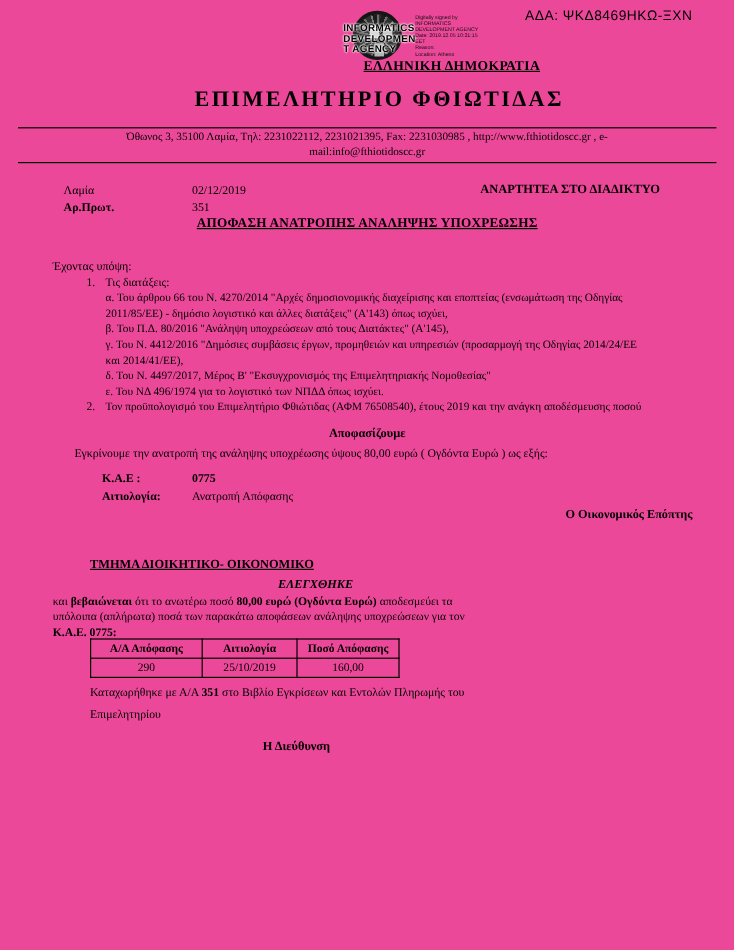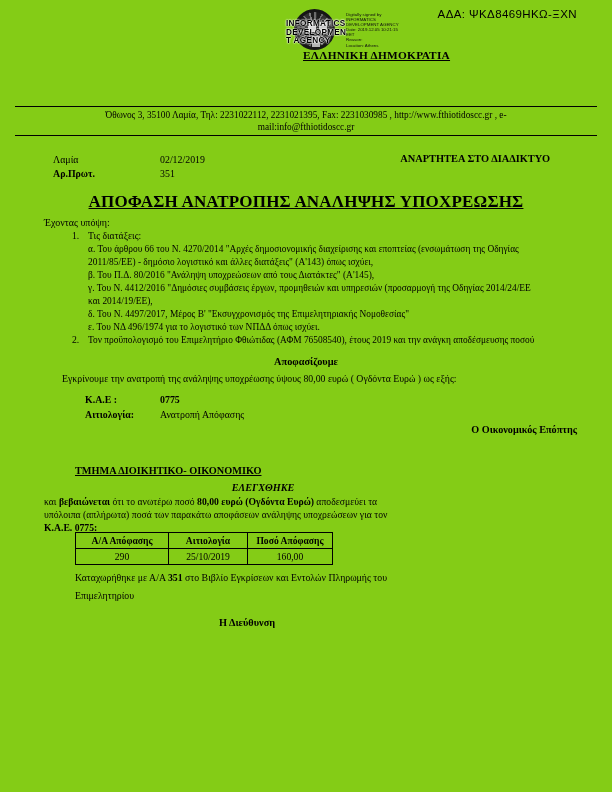--- a/index.html
+++ b/index.html
@@ -1,18 +1,18 @@
 <!DOCTYPE html>
 <html><head>
 <meta charset="utf-8">
 <style>
   html,body { margin:0; padding:0; background:#e8e8e8; }
   .page {
     position:relative; width:612px; height:792px; margin:0 auto;
-    background:#84cc16; color:#000;
+    background:#ec4899; color:#000;
     font-family:"Liberation Serif","DejaVu Serif",serif;
     overflow:hidden;
   }
   .abs { position:absolute; white-space:nowrap; }
 
   
   .ada { top:8px; right:35px; font-family:"Liberation Sans","DejaVu Sans",sans-serif; font-size:11.5px; letter-spacing:.4px; }
 
   
   .emblem { top:9px; left:294px; width:41px; height:41px; border-radius:50%;
@@ -36,21 +36,21 @@
   .addr1 { top:110px; } .addr2 { top:122px; }
 
   
   .meta { font-size:9.9px; }
   .city { top:154px; left:53px; }
   .docdate { top:154px; left:160px; }
   .notice { top:153px; right:62px; font-weight:bold; font-size:10.4px; }
   .protl { top:168px; left:53px; font-weight:bold; }
   .protn { top:168px; left:160px; }
 
-  .doc-title { top:192px; left:0; width:612px; text-align:center; font-size:17px; font-weight:bold; text-decoration:underline; letter-spacing:.2px; }
+  .doc-title { top:180px; left:0; width:612px; text-align:center; font-size:11px; font-weight:bold; text-decoration:underline; letter-spacing:.2px; }
 
   
   .body-sm { font-size:9.4px; line-height:13px; }
   .intro { top:217px; left:44px; font-size:10px; }
   .num1 { top:230px; left:72px; font-size:9.7px; }
   .item1 { top:230px; left:88px; font-size:9.7px; }
   .provs { top:243px; left:88px; }
   .num2 { top:334px; left:72px; font-size:9.7px; }
   .item2 { top:334px; left:88px; }
 
@@ -97,20 +97,21 @@
     <div>Digitally signed by</div>
     <div>INFORMATICS</div>
     <div>DEVELOPMENT AGENCY</div>
     <div>Date: 2019.12.05 10:21:15</div>
     <div>EET</div>
     <div>Reason:</div>
     <div>Location: Athens</div>
   </div>
 
   <div class="abs republic">ΕΛΛΗΝΙΚΗ ΔΗΜΟΚΡΑΤΙΑ</div>
+  <div class="abs org">ΕΠΙΜΕΛΗΤΗΡΙΟ ΦΘΙΩΤΙΔΑΣ</div>
   <div class="abs rule rule-top"></div>
   <div class="abs addr addr1">Όθωνος 3, 35100 Λαμία, Τηλ: 2231022112, 2231021395, Fax: 2231030985 , http://www.fthiotidoscc.gr , e-</div>
   <div class="abs addr addr2">mail:info@fthiotidoscc.gr</div>
   <div class="abs rule rule-bottom"></div>
 
   <div class="abs meta city">Λαμία</div>
   <div class="abs meta docdate">02/12/2019</div>
   <div class="abs notice">ΑΝΑΡΤΗΤΕΑ ΣΤΟ ΔΙΑΔΙΚΤΥΟ</div>
   <div class="abs meta protl">Αρ.Πρωτ.</div>
   <div class="abs meta protn">351</div>
@@ -118,21 +119,21 @@
   <div class="abs doc-title">ΑΠΟΦΑΣΗ ΑΝΑΤΡΟΠΗΣ ΑΝΑΛΗΨΗΣ ΥΠΟΧΡΕΩΣΗΣ</div>
 
   <div class="abs intro">Έχοντας υπόψη:</div>
   <div class="abs num1">1.</div>
   <div class="abs item1">Τις διατάξεις:</div>
   <div class="abs provs body-sm">
     <div>α. Του άρθρου 66 του Ν. 4270/2014 "Αρχές δημοσιονομικής διαχείρισης και εποπτείας (ενσωμάτωση της  Οδηγίας</div>
     <div>2011/85/ΕΕ) - δημόσιο λογιστικό και άλλες διατάξεις" (Α'143) όπως ισχύει,</div>
     <div>β. Του Π.Δ. 80/2016 "Ανάληψη υποχρεώσεων από τους Διατάκτες" (Α'145),</div>
     <div>γ. Του Ν. 4412/2016 "Δημόσιες συμβάσεις έργων, προμηθειών και υπηρεσιών (προσαρμογή της Οδηγίας 2014/24/ΕΕ</div>
-    <div>και  2014/19/ΕΕ),</div>
+    <div>και  2014/41/ΕΕ),</div>
     <div>δ. Του Ν. 4497/2017, Μέρος Β'  "Εκσυγχρονισμός της Επιμελητηριακής Νομοθεσίας"</div>
     <div>ε. Του ΝΔ 496/1974 για το λογιστικό των ΝΠΔΔ όπως ισχύει.</div>
   </div>
   <div class="abs num2">2.</div>
   <div class="abs item2 body-sm">
     <div>Τον  προϋπολογισμό του Επιμελητήριο Φθιώτιδας (ΑΦΜ 76508540), έτους 2019 και την ανάγκη αποδέσμευσης ποσού</div>
   </div>
 
   <div class="abs decide">Αποφασίζουμε</div>
   <div class="abs approve">Εγκρίνουμε την ανατροπή της ανάληψης υποχρέωσης ύψους 80,00 ευρώ ( Ογδόντα Ευρώ ) ως εξής:</div>

